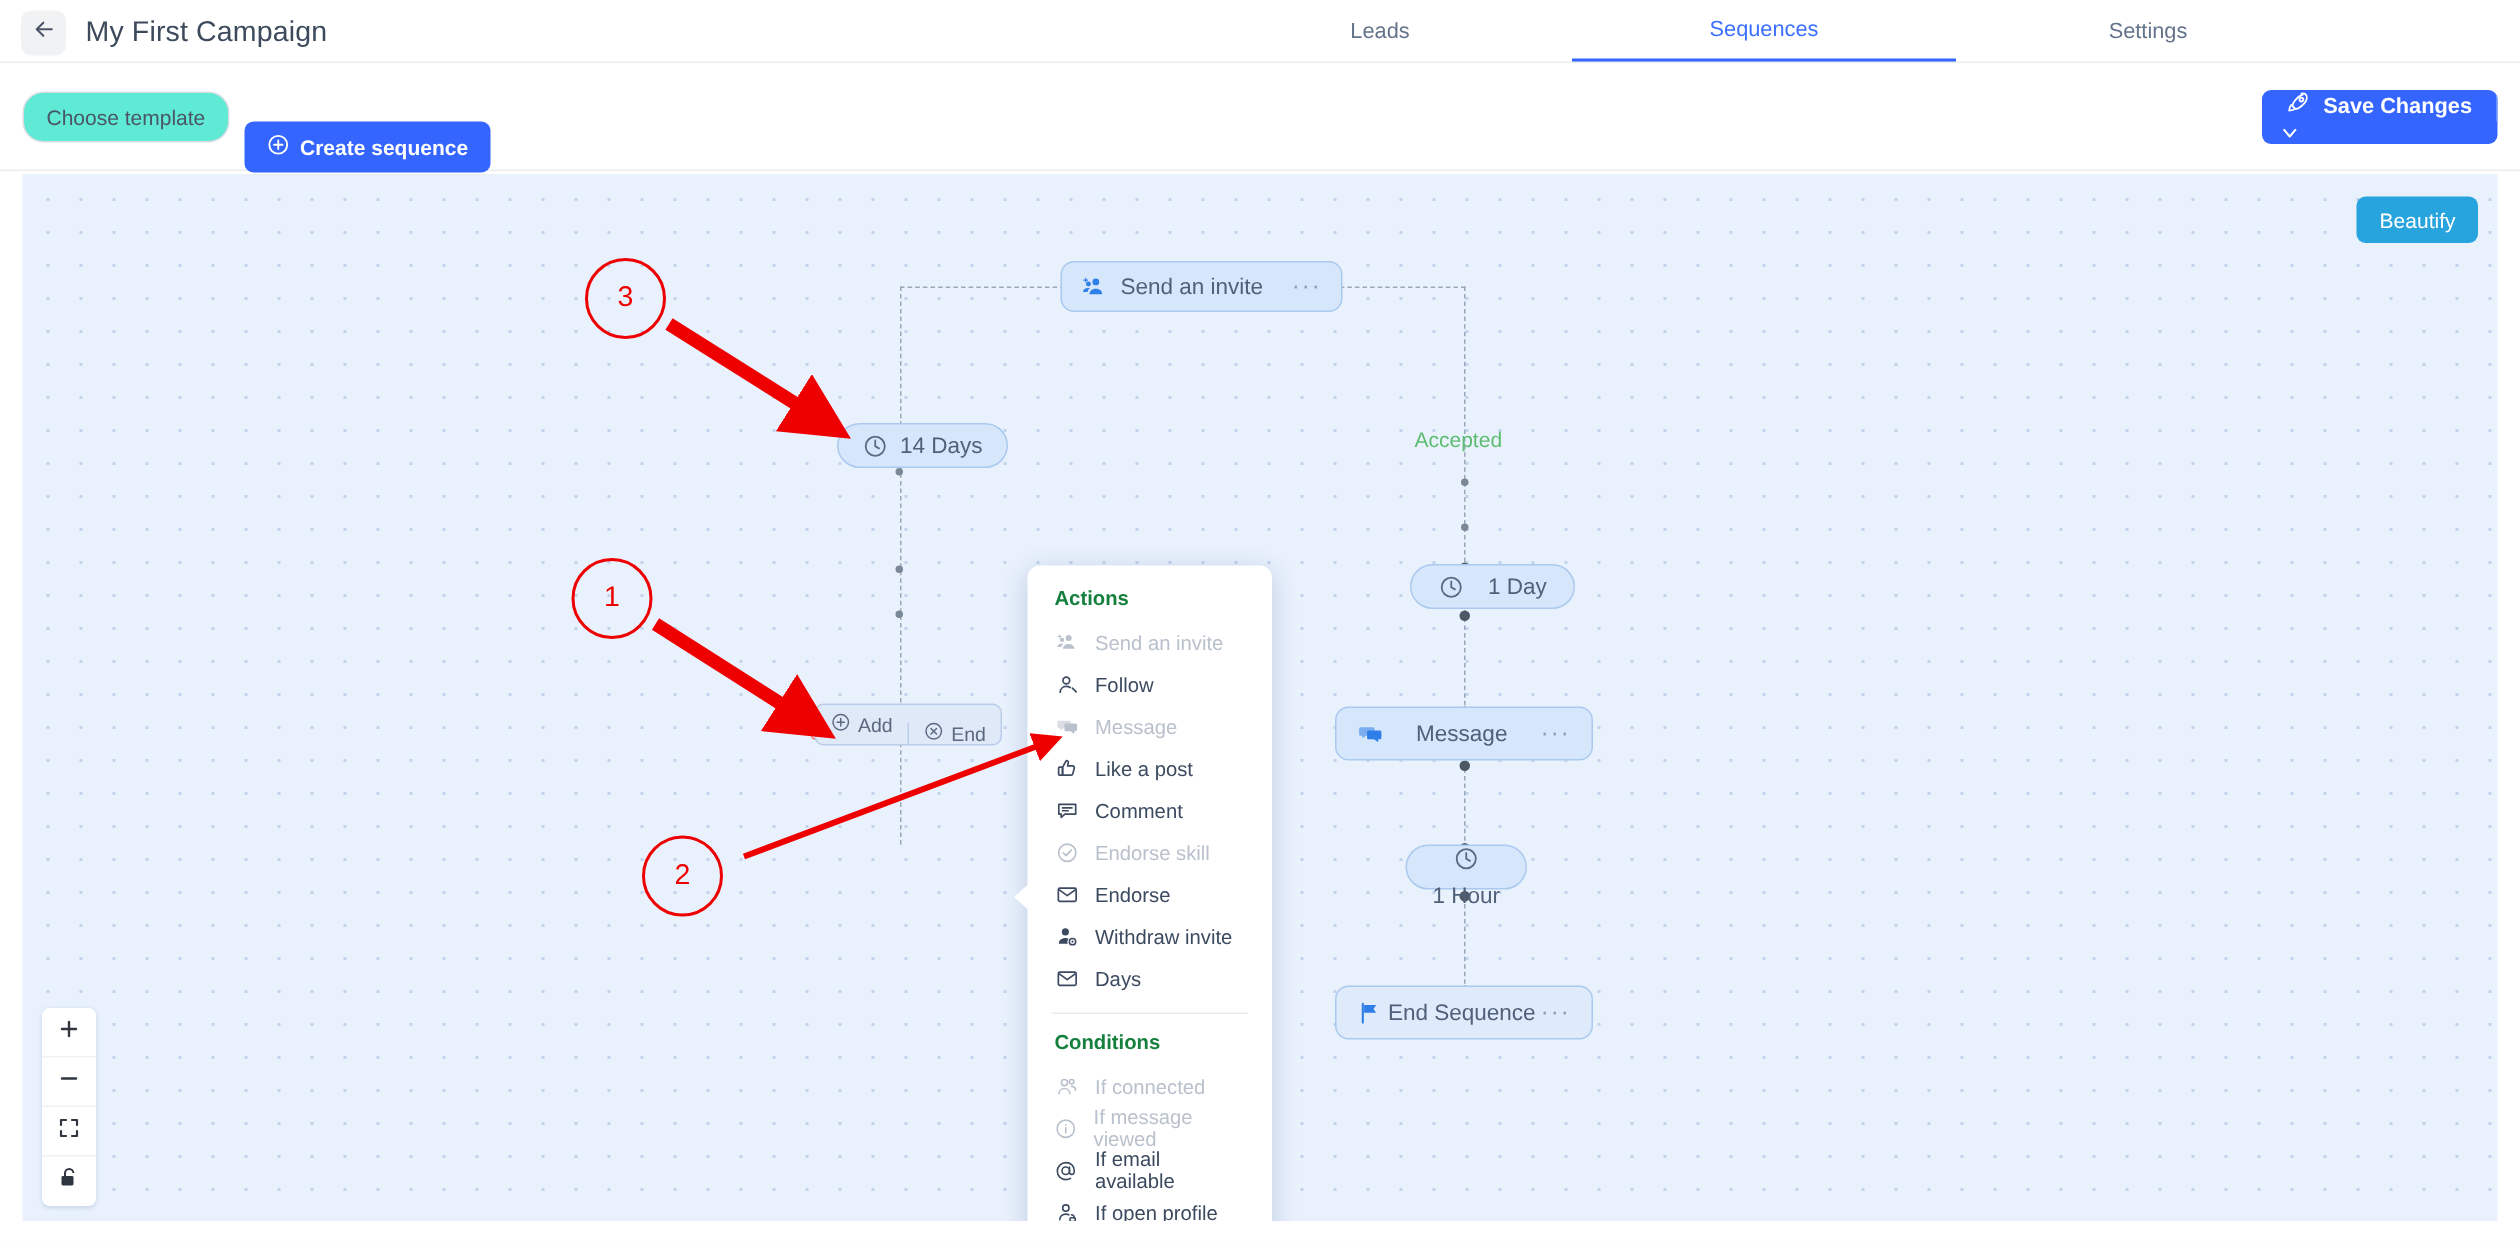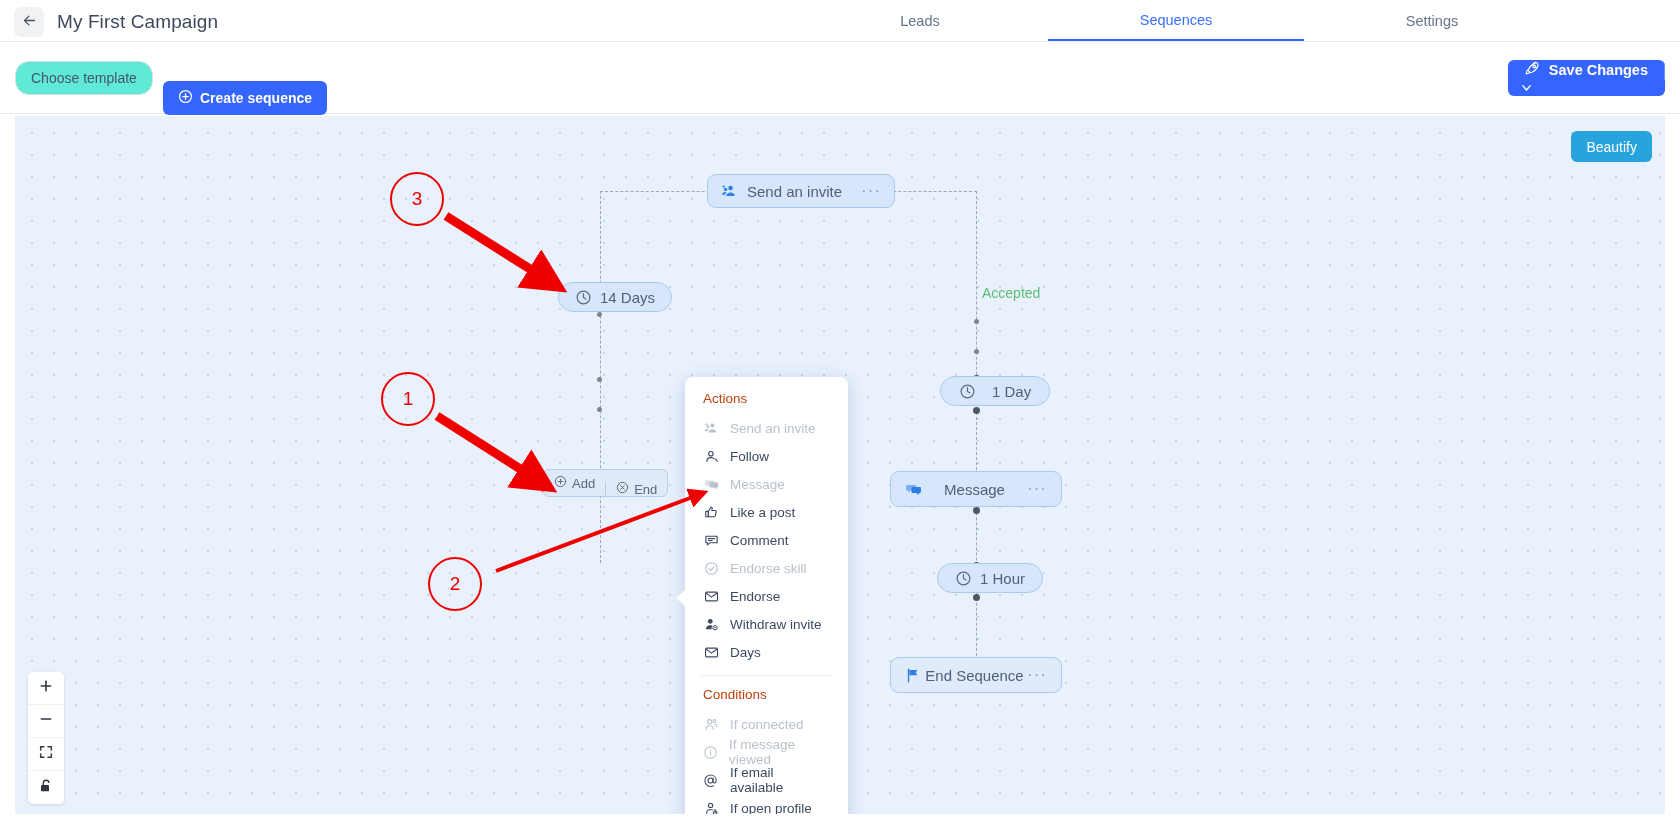--- a/index.html
+++ b/index.html
@@ -135,21 +135,21 @@
     position: absolute; width: 7px; height: 7px; border-radius: 50%;
     background: #4c5866;
   }
   .cdot.sm { width: 5px; height: 5px; background: #7a8796; }
 
   .edge { position: absolute; }
   .edge.h { border-top: 1.5px dashed #9aa7b6; }
   .edge.v { border-left: 1.5px dashed #9aa7b6; }
 
   .edge-label { position: absolute; font-size: 14px; white-space: nowrap; }
-  .edge-label.ok { color: #5cbd72; margin-left: 39px; }
+  .edge-label.ok { color: #5cbd72; }
   .edge-label.no { color: #f28080; }
 
   
   .addend {
     position: absolute; display: flex; height: 28px;
     background: #dfe9f7; border: 1px solid #b9cde8; border-radius: 6px;
     overflow: hidden; font-size: 13px; color: #5b6880;
   }
   .addend > div {
     display: flex; align-items: center; gap: 5px; padding: 0 10px; cursor: pointer;
@@ -164,21 +164,21 @@
     box-shadow: 0 4px 18px rgba(36,62,110,.20);
     padding: 14px 0 12px 0;
   }
   .ctx-caret {
     position: absolute; left: -9px; top: 212px;
     width: 0; height: 0;
     border-top: 9px solid transparent; border-bottom: 9px solid transparent;
     border-right: 10px solid #fff;
   }
   .ctx-title {
-    font-size: 13.5px; color: #c2410c; font-weight: normal;
+    font-size: 13.5px; color: #15803d; font-weight: bold;
     padding: 0 0 8px 18px;
   }
   .ctx-item {
     display: flex; align-items: center; gap: 11px;
     height: 28px; padding: 0 18px;
     font-size: 13.5px; color: #3c4a60; cursor: pointer;
   }
   .ctx-item.disabled { color: #b9c1cd; cursor: default; }
   .ctx-item .ci { width: 16px; display: flex; align-items: center; justify-content: center; }
   .ctx-item .ci svg { width: 15px; height: 15px; }
@@ -320,21 +320,21 @@
     <span class="node-ico">
       <svg viewBox="0 0 24 24" fill="#2f7fe8">
         <path d="M3 5.5h11.5c.9 0 1.5.6 1.5 1.5v5c0 .9-.6 1.5-1.5 1.5H8l-3.5 2.6V13.5H3c-.9 0-1.5-.6-1.5-1.5V7c0-.9.6-1.5 1.5-1.5z" opacity=".55"></path>
         <path d="M10.5 8.5H21c.9 0 1.5.6 1.5 1.5v5.3c0 .9-.6 1.5-1.5 1.5h-1.5v2.8L15.5 16.8h-5c-.9 0-1.5-.6-1.5-1.5V10c0-.9.6-1.5 1.5-1.5z"></path>
       </svg>
     </span>
     <span style="flex:1; text-align:center;">Message</span>
     <span class="dots" style="margin-left:0;">···</span>
   </div>
 
-  <div class="node pill" style="left:922px; top:462px; transform:translateY(-50%); height:30px; padding:0 17px; gap:8px;">
+  <div class="node pill" style="left:922px; top:462px; transform:translateY(-50%); height:30px; padding:0 17px; gap:8px;flex-direction:column;">
     <span class="node-ico">
       <svg viewBox="0 0 24 24" fill="none" stroke="#5a6a82" stroke-width="1.7" stroke-linecap="round">
         <circle cx="12" cy="12" r="9"></circle>
           <polyline points="12 6.5 12 12 15.5 14"></polyline>
       </svg>
     </span>
     <span>1 Hour</span>
   </div>
 
   <div class="node" style="left:875px; top:559px; transform:translateY(-50%); height:36px; width:172px; padding:0 14px; background:#dfeafb;">

